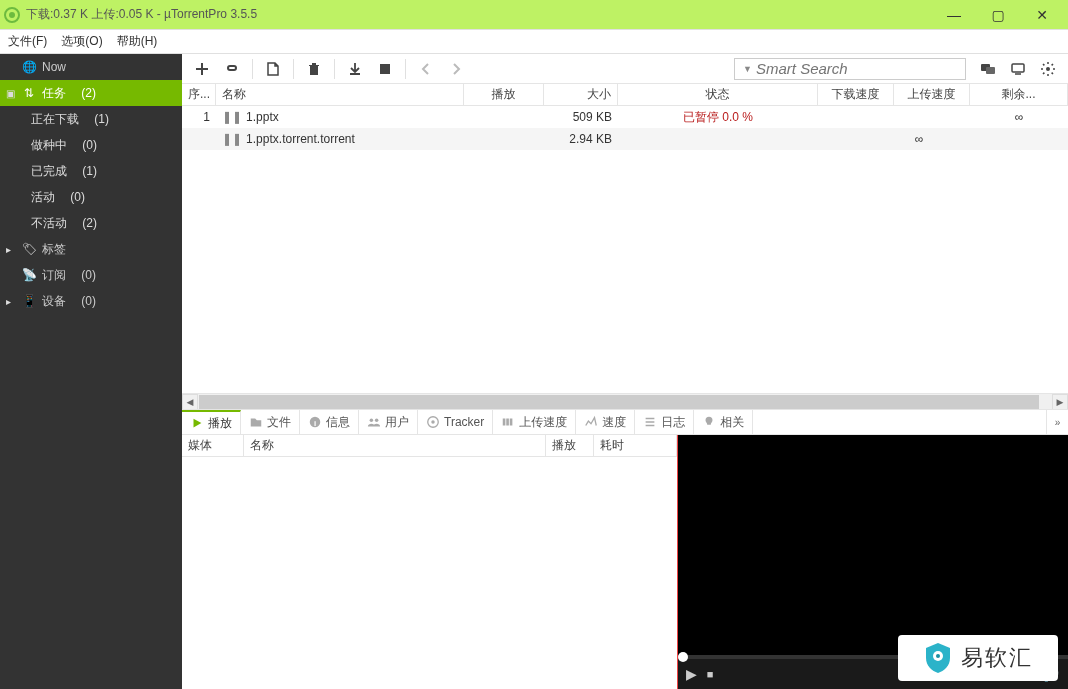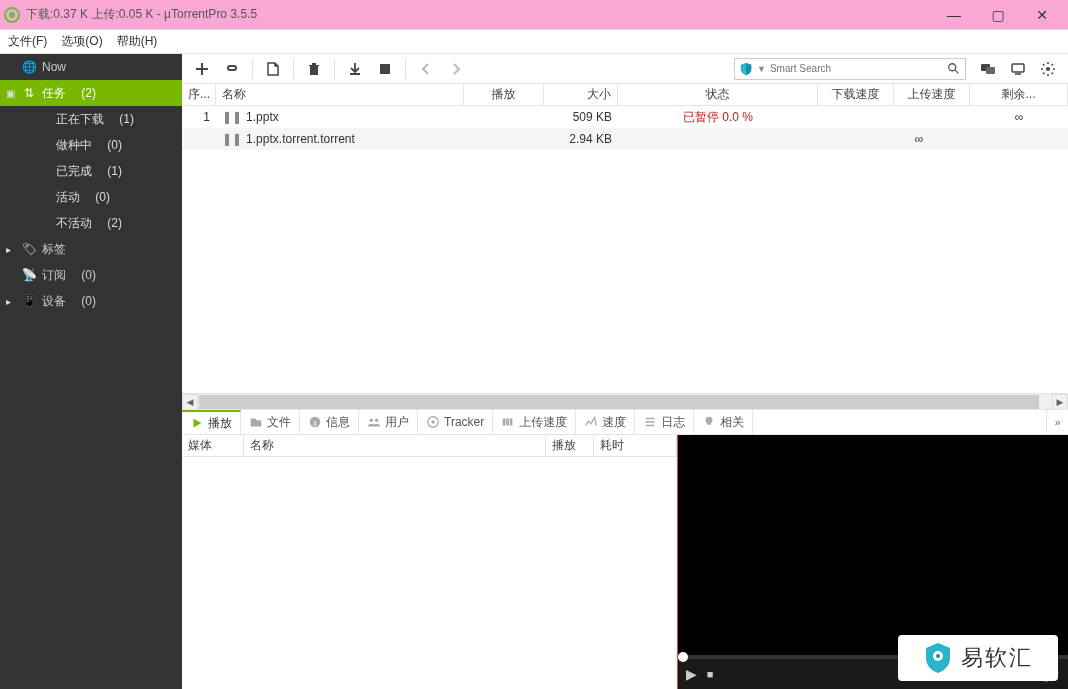--- a/index.html
+++ b/index.html
@@ -1,37 +1,37 @@
 <!DOCTYPE html>
 <html><head>
 <meta charset="utf-8">
 <style>
 * { margin:0; padding:0; box-sizing:border-box; font-family:"Microsoft YaHei","Segoe UI",Arial,sans-serif; }
 body { width:1068px; height:689px; background:#fff; overflow:hidden; font-size:12px; color:#333; position:relative; }
-.titlebar { height:30px; background:#f9a8d4; display:flex; align-items:center; padding:0 4px; border-bottom:1px solid #e0e0e0; }
+.titlebar { height:30px; background:#bef264; display:flex; align-items:center; padding:0 4px; border-bottom:1px solid #e0e0e0; }
 .titlebar .logo { width:16px; height:16px; border-radius:50%; border:2px solid #6dbb3f; position:relative; margin-right:6px; }
 .titlebar .logo::after { content:""; position:absolute; left:3px; top:3px; width:6px; height:6px; border-radius:50%; background:#6dbb3f; }
 .titlebar .title { flex:1; color:#555; }
 .titlebar .winbtn { width:44px; height:28px; display:flex; align-items:center; justify-content:center; color:#333; font-size:14px; }
 .menubar { height:24px; display:flex; align-items:center; padding:0 8px; gap:14px; color:#333; background:#fff; border-bottom:1px solid #e0e0e0; }
 .body { display:flex; height:calc(100% - 54px); }
 .sidebar { width:182px; background:#333333; color:#ccc; display:flex; flex-direction:column; padding-top:0; }
 .side-row { height:26px; display:flex; align-items:center; padding:0 6px; gap:6px; cursor:default; }
 .side-row.sel { background:#76b900; color:#fff; }
-.side-row.sub { padding-left:56px; color:#ddd; }
+.side-row.sub { padding-left:31px; color:#ddd; }
 .side-icon { width:14px; text-align:center; color:#ddd; }
 .side-row.sel .side-icon { color:#fff; }
 .side-expand { width:10px; color:#ddd; font-size:10px; }
 .main { flex:1; display:flex; flex-direction:column; background:#fff; min-width:0; }
 .toolbar { height:30px; border-bottom:1px solid #e5e5e5; display:flex; align-items:center; padding:0 6px; gap:2px; }
 .tool-btn { width:28px; height:26px; display:flex; align-items:center; justify-content:center; color:#444; border-radius:2px; }
 .tool-btn svg { width:16px; height:16px; }
 .tool-sep { width:1px; height:20px; background:#e0e0e0; margin:0 4px; }
 .search { margin-left:auto; width:232px; height:22px; border:1px solid #ccc; display:flex; align-items:center; padding:0 4px; gap:4px; }
-.search input { flex:1; border:none; outline:none; font-size:10px; color:#999; }
+.search input { flex:1; border:none; outline:none; font-size:15px; font-style:italic; color:#999; }
 .search .shield { width:14px; height:14px; }
 .tool-right { display:flex; gap:2px; margin-left:6px; }
 .list-header { height:22px; display:flex; background:#fff; border-bottom:1px solid #e5e5e5; color:#444; }
 .lh-cell { border-right:1px solid #e5e5e5; display:flex; align-items:center; padding:0 6px; overflow:hidden; white-space:nowrap; }
 .list-body { flex:1; overflow:hidden; background:#fff; position:relative; }
 .list-row { height:22px; display:flex; align-items:center; }
 .list-row.alt { background:#f5f5f5; }
 .lc { padding:0 6px; overflow:hidden; white-space:nowrap; display:flex; align-items:center; height:100%; }
 .status-bar-cell { background:#a0a0a0; color:#fff; justify-content:center; }
 .status-text-light { color:#b91c1c; justify-content:center; }

